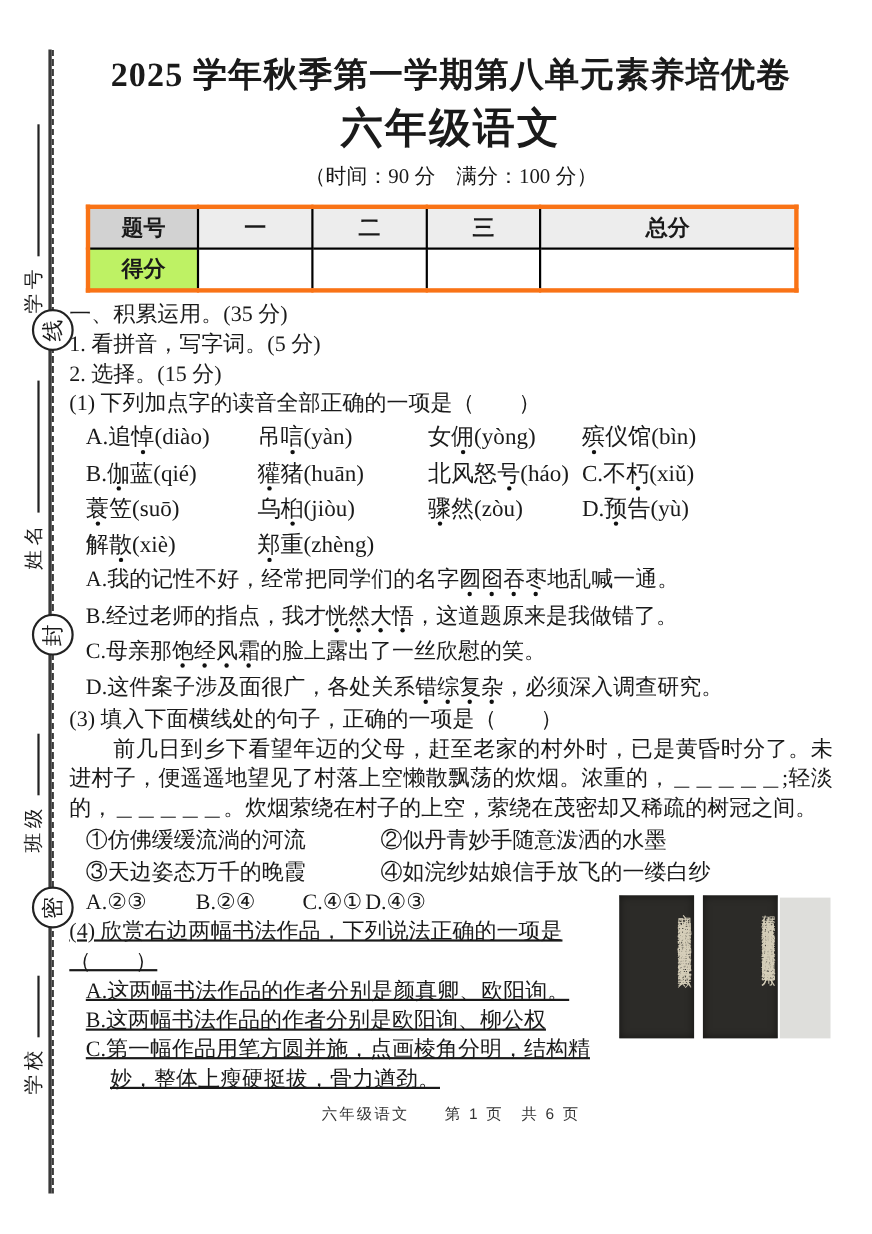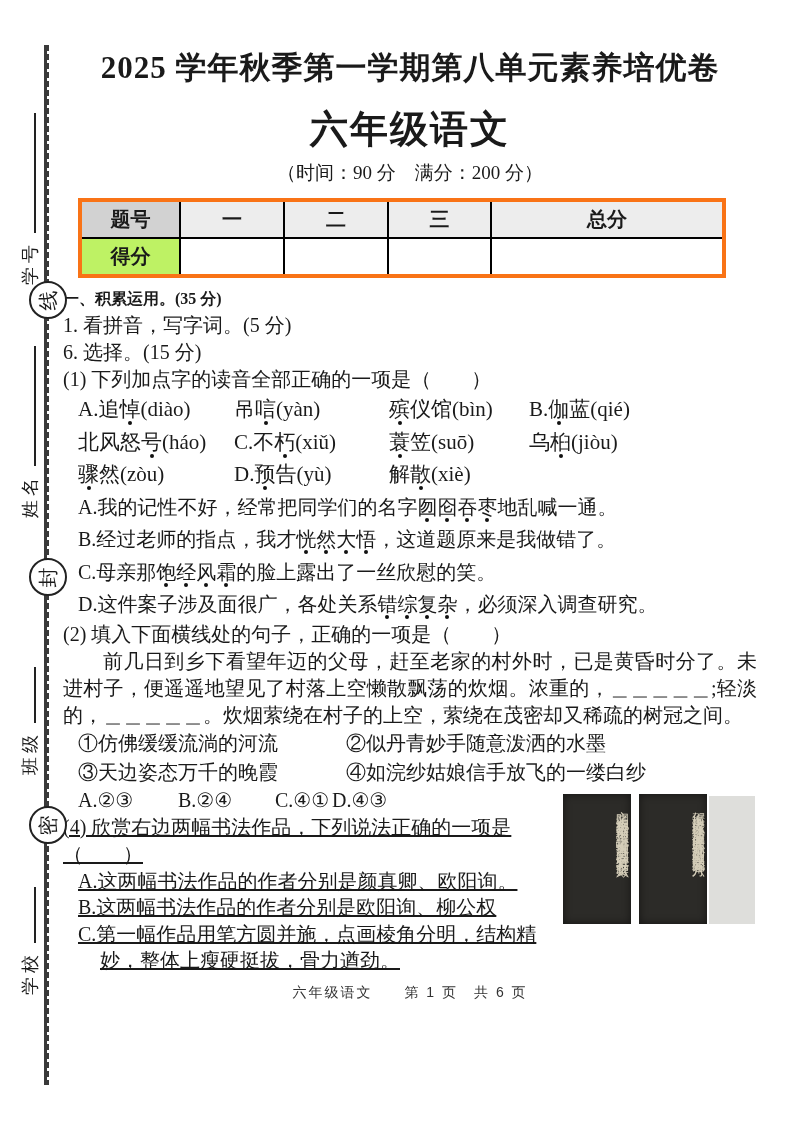--- a/index.html
+++ b/index.html
@@ -36,36 +36,36 @@
     position: absolute; left: 29px; width: 38px; height: 38px;
     border: 2px solid #222; border-radius: 50%; background: #ffffff;
     display: flex; align-items: center; justify-content: center; z-index: 2;
   }
   .seal-circle span { display: block; transform: rotate(-90deg); font-size: 20px; }
   .c0 { top: 281px; } .c1 { top: 558px; } .c2 { top: 806px; }
 
   
   .content { position: absolute; left: 63px; top: 46px; width: 694px; }
   h1.title { font-size: 31px; line-height: 44px; font-weight: 700; text-align: center; letter-spacing: 1px; }
-  h2.subtitle { font-size: 38px; line-height: 50px; font-weight: 700; text-align: center; margin-top: 14px; letter-spacing: 2px; }
+  h2.subtitle { font-size: 38px; line-height: 50px; font-weight: 700; text-align: center; margin-top: 2px; letter-spacing: 2px; }
   p.meta { font-size: 19px; line-height: 22px; text-align: center; margin-top: 8px; }
 
   table.score {
     table-layout: fixed; width: 644px; margin: 14px 0 0 15px;
     border-collapse: collapse; border: 4px solid #f97316;
   }
   table.score td {
     border: 2px solid #000; height: 38px; text-align: center;
     font-size: 20px; font-weight: 700;
   }
   td.gray { background: #bef264; }
   tr.hdr td { background: #ededed; }
   tr.hdr td.gray { background: #d2d2d2; }
 
-  h3.sec { font-size: 16px; line-height: 27px; font-weight: 700; margin-top: 7px; }
+  h3.sec { font-size: 20px; line-height: 27px; font-weight: 400; margin-top: 7px; }
   .qtitle { font-size: 20px; line-height: 27px; }
   .para { font-size: 20px; line-height: 27px; text-align: justify; }
   .indent { text-indent: 2em; }
   .stem { font-size: 20px; line-height: 27px; }
 
   .pygrid {
     margin-left: 15px; display: grid;
     grid-template-columns: 156px 155px 140px auto;
     grid-auto-rows: 32.5px; align-items: center;
     font-size: 21px;
@@ -135,21 +135,21 @@
         <span>封</span>
       </div>
     <div class="seal-circle c2">
         <span>密</span>
       </div>
   </aside>
 
   <main class="content">
     <h1 class="title">2025 学年秋季第一学期第八单元素养培优卷</h1>
     <h2 class="subtitle">六年级语文</h2>
-    <p class="meta">（时间：90 分　满分：200 分）</p>
+    <p class="meta">（时间：90 分　满分：100 分）</p>
 
     <table class="score">
       <colgroup>
           <col style="width:100px">
           <col style="width:104px">
           <col style="width:104px">
           <col style="width:103px">
           <col style="width:233px">
         </colgroup>
       <tbody>
@@ -167,43 +167,46 @@
           <td></td>
           <td></td>
         </tr>
       </tbody>
     </table>
 
     <h3 class="sec">一、积累运用。(35 分)</h3>
 
     <p class="qtitle">1. 看拼音，写字词。(5 分)</p>
 
-    <p class="qtitle">6. 选择。(15 分)</p>
+    <p class="qtitle">2. 选择。(15 分)</p>
 
     <p class="stem">(1) 下列加点字的读音全部正确的一项是（　　）</p>
     <div class="pygrid">
       <span>A.追<span class="dotc">悼</span>(diào)</span>
       <span>吊<span class="dotc">唁</span>(yàn)</span>
+      <span>女<span class="dotc">佣</span>(yòng)</span>
       <span><span class="dotc">殡</span>仪馆(bìn)</span>
       <span>B.<span class="dotc">伽</span>蓝(qié)</span>
+      <span><span class="dotc">獾</span>猪(huān)</span>
       <span>北风怒<span class="dotc">号</span>(háo)</span>
       <span>C.不<span class="dotc">朽</span>(xiǔ)</span>
       <span><span class="dotc">蓑</span>笠(suō)</span>
       <span>乌<span class="dotc">桕</span>(jiòu)</span>
       <span><span class="dotc">骤</span>然(zòu)</span>
       <span>D.<span class="dotc">预</span>告(yù)</span>
       <span>解<span class="dotc">散</span>(xiè)</span>
+      <span><span class="dotc">郑</span>重(zhèng)</span>
     </div>
 
     <p class="opt">A.我的记性不好，经常把同学们的名字<span class="dotc">囫</span><span class="dotc">囵</span><span class="dotc">吞</span><span class="dotc">枣</span>地乱喊一通。</p>
     <p class="opt">B.经过老师的指点，我才<span class="dotc">恍</span><span class="dotc">然</span><span class="dotc">大</span><span class="dotc">悟</span>，这道题原来是我做错了。</p>
     <p class="opt">C.母亲那<span class="dotc">饱</span><span class="dotc">经</span><span class="dotc">风</span><span class="dotc">霜</span>的脸上露出了一丝欣慰的笑。</p>
     <p class="opt">D.这件案子涉及面很广，各处关系<span class="dotc">错</span><span class="dotc">综</span><span class="dotc">复</span><span class="dotc">杂</span>，必须深入调查研究。</p>
 
-    <p class="stem">(2) 填入下面横线处的句子，正确的一项是（　　）</p>
+    <p class="stem">(3) 填入下面横线处的句子，正确的一项是（　　）</p>
     <p class="para indent">前几日到乡下看望年迈的父母，赶至老家的村外时，已是黄昏时分了。未进村子，便遥遥地望见了村落上空懒散飘荡的炊烟。浓重的，＿＿＿＿＿;轻淡的，＿＿＿＿＿。炊烟萦绕在村子的上空，萦绕在茂密却又稀疏的树冠之间。</p>
     <div class="items2">
       <span>①仿佛缓缓流淌的河流</span>
       <span>②似丹青妙手随意泼洒的水墨</span>
       <span>③天边姿态万千的晚霞</span>
       <span>④如浣纱姑娘信手放飞的一缕白纱</span>
     </div>
     <div class="answers">
       <span>A.②③</span>
       <span>B.②④</span>

